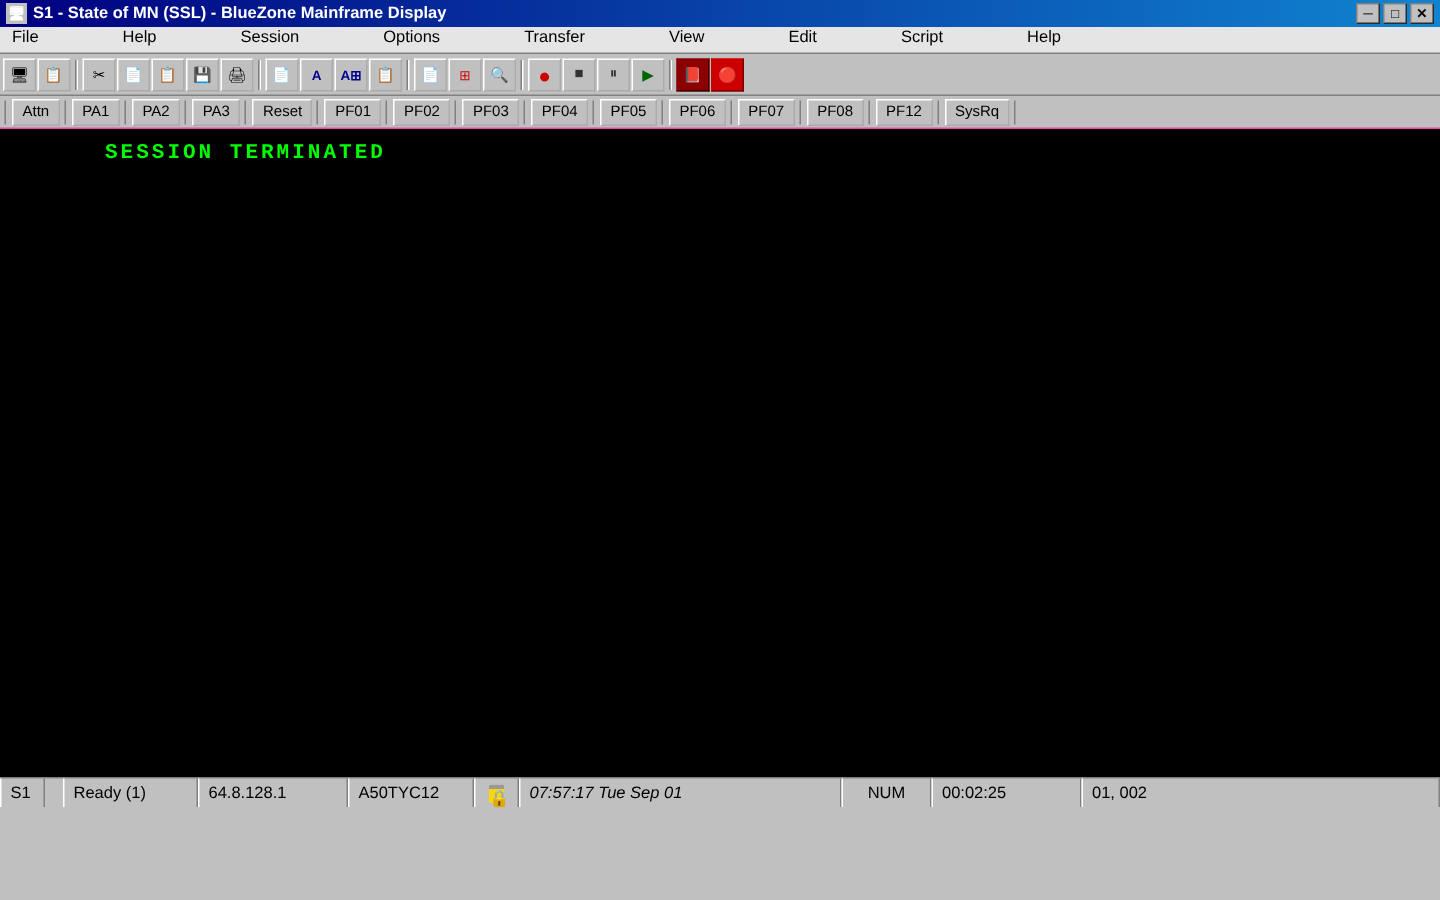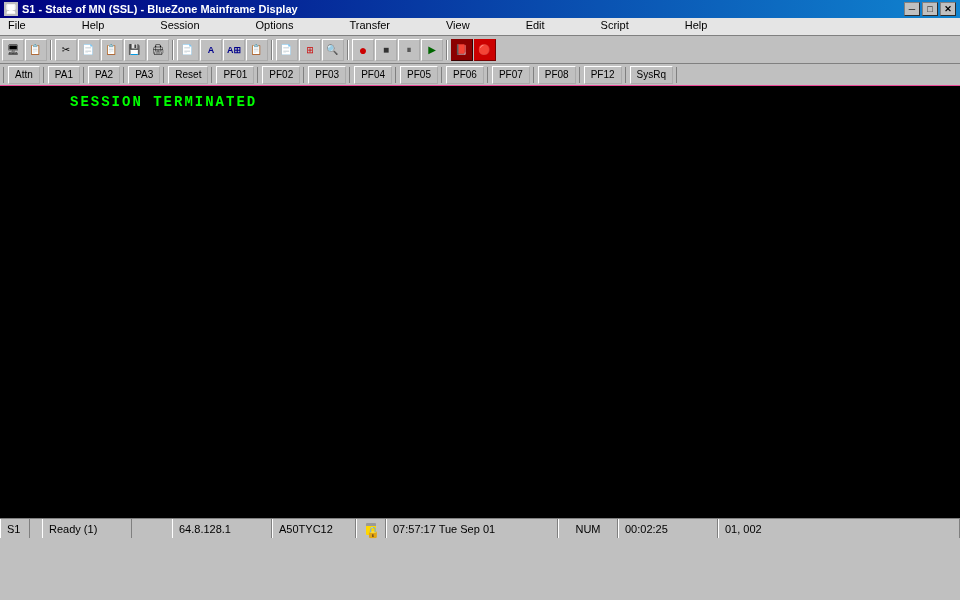--- a/index.html
+++ b/index.html
@@ -144,24 +144,24 @@
       border-right: 1px solid #808080;
       border-left: 1px solid #ffffff;
       height: 100%;
       display: flex;
       align-items: center;
       padding: 0 6px;
       white-space: nowrap;
     }
     .status-cell-s1 { width: 30px; }
     .status-cell-ready { width: 90px; margin-left: 12px; }
-    .status-cell-ip { width: 100px; margin-left: 40px; }
+    .status-cell-ip { width: 100px; }
     .status-cell-session { width: 84px; }
     .status-cell-lock { width: 30px; justify-content: center; }
-    .status-cell-time { width: 172px; }
+    .status-cell-time { width: 215px; font-style: italic; }
     .status-cell-num { width: 60px; justify-content: center; }
     .status-cell-elapsed { width: 100px; }
     .status-cell-pos { flex: 1; }
   </style>
 </head>
 <body>
 
 <div id="title-bar">
   <div id="title-bar-left">
     <div class="title-icon">🖥</div>

